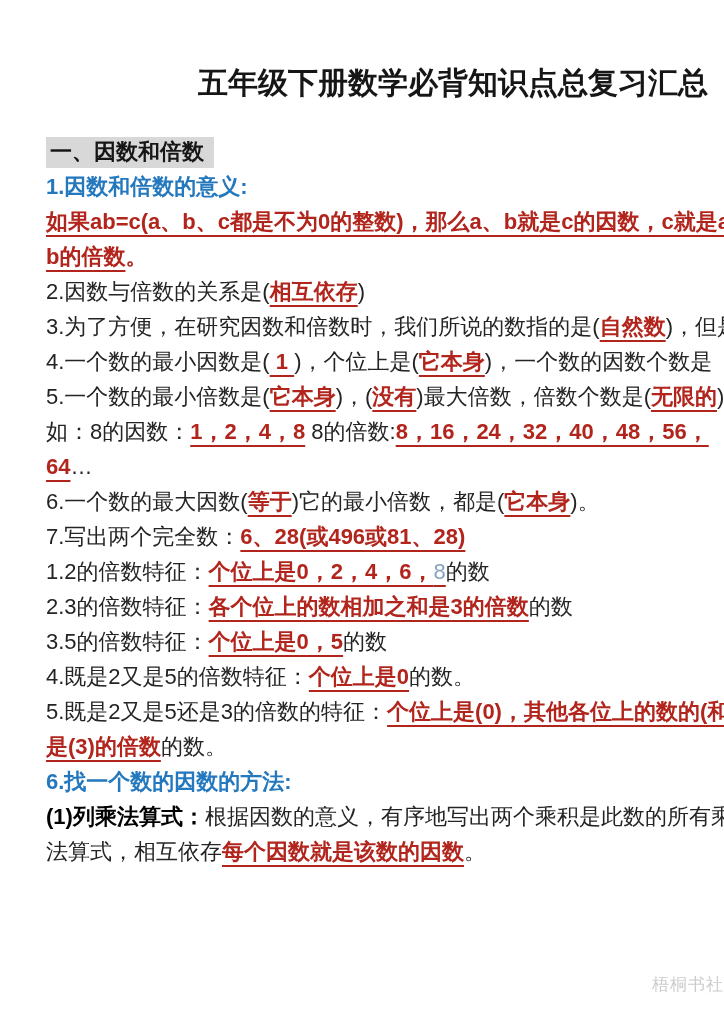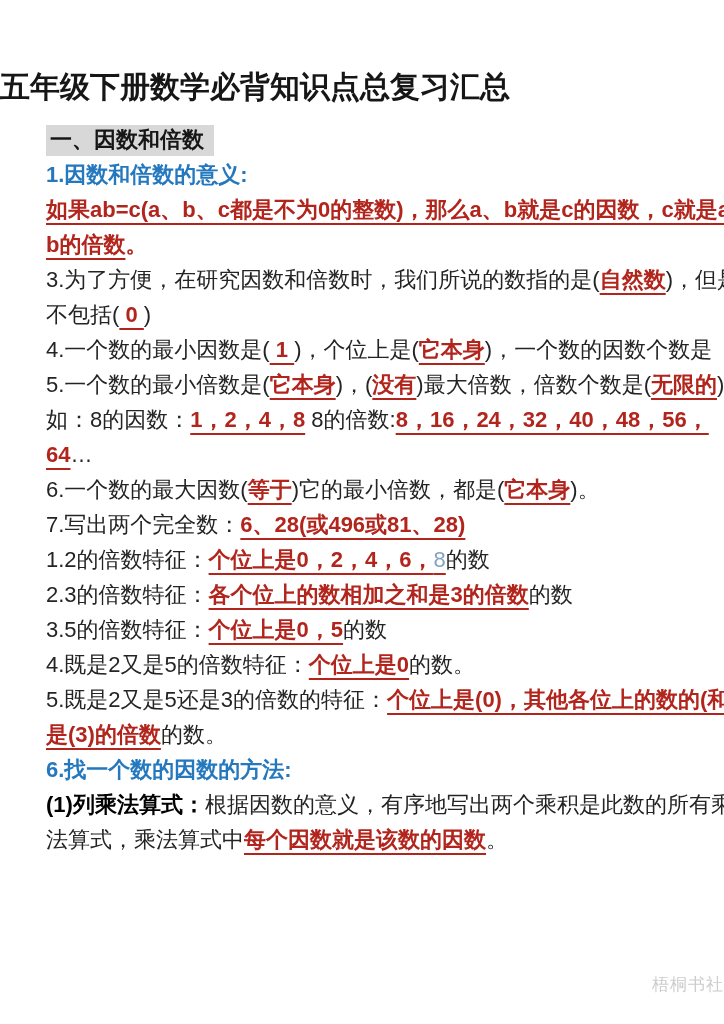--- a/index.html
+++ b/index.html
@@ -6,25 +6,25 @@
   .page {
     position: relative;
     width: 724px;
     height: 1024px;
     margin: 0 auto;
     background: #ffffff;
     overflow: hidden;
     font-family: "Liberation Sans", "DejaVu Sans", sans-serif;
   }
   .title {
-    margin: 0;
-    padding: 66px 0 0 0;
+    margin: 16px;
+    padding: 46px 0 0 0;
     height: 42px;
     line-height: 42px;
-    text-align: left;
+    text-align: right;
     font-size: 30px;
     font-weight: 700;
     color: #161616;
   }
   #content {
     padding: 14px 11px 0 46px;
   }
   .blk {
     height: 35px;
     line-height: 35px;
@@ -74,32 +74,32 @@
 </head>
 <body>
 
 <div class="page">
   <h1 class="title">五年级下册数学必背知识点总复习汇总</h1>
   <div id="content">
       <div class="blk"><span class="sec-hdr">一、因数和倍数</span></div>
       <div class="blk"><span class="s-bl">1.因数和倍数的意义:</span></div>
       <div class="blk"><span class="s-r">如果ab=c(a、b、c都是不为0的整数)，那么a、b就是c的因数，c就是a、</span></div>
       <div class="blk"><span class="s-r">b的倍数</span><span class="s-rp">。</span></div>
+      <div class="blk"><span class="s-k">2.因数与倍数的关系是(</span><span class="s-r">相互依存</span><span class="s-k">)</span></div>
       <div class="blk"><span class="s-k">3.为了方便，在研究因数和倍数时，我们所说的数指的是(</span><span class="s-r">自然数</span><span class="s-k">)，但是</span></div>
-      <div class="blk"><span class="s-k">不包括(</span><span class="s-r"> 0 </span><span class="s-k">)</span></div>
       <div class="blk"><span class="s-k">4.一个数的最小因数是(</span><span class="s-r"> 1 </span><span class="s-k">)，个位上是(</span><span class="s-r">它本身</span><span class="s-k">)，一个数的因数个数是</span></div>
       <div class="blk"><span class="s-k">5.一个数的最小倍数是(</span><span class="s-r">它本身</span><span class="s-k">)，(</span><span class="s-r">没有</span><span class="s-k">)最大倍数，倍数个数是(</span><span class="s-r">无限的</span><span class="s-k">)。</span></div>
       <div class="blk"><span class="s-k">如：8的因数：</span><span class="s-r">1，2，4，8</span><span class="s-k"> 8的倍数:</span><span class="s-r">8，16，24，32，40，48，56，</span></div>
       <div class="blk"><span class="s-r">64</span><span class="s-k">…</span></div>
       <div class="blk"><span class="s-k">6.一个数的最大因数(</span><span class="s-r">等于</span><span class="s-k">)它的最小倍数，都是(</span><span class="s-r">它本身</span><span class="s-k">)。</span></div>
       <div class="blk"><span class="s-k">7.写出两个完全数：</span><span class="s-r">6、28(或496或81、28)</span></div>
       <div class="blk"><span class="s-k">1.2的倍数特征：</span><span class="s-r">个位上是0，2，4，6，</span><span class="s-g8">8</span><span class="s-k">的数</span></div>
       <div class="blk"><span class="s-k">2.3的倍数特征：</span><span class="s-r">各个位上的数相加之和是3的倍数</span><span class="s-k">的数</span></div>
       <div class="blk"><span class="s-k">3.5的倍数特征：</span><span class="s-r">个位上是0，5</span><span class="s-k">的数</span></div>
       <div class="blk"><span class="s-k">4.既是2又是5的倍数特征：</span><span class="s-r">个位上是0</span><span class="s-k">的数。</span></div>
       <div class="blk"><span class="s-k">5.既是2又是5还是3的倍数的特征：</span><span class="s-r">个位上是(0)，其他各位上的数的(和)</span></div>
       <div class="blk"><span class="s-r">是(3)的倍数</span><span class="s-k">的数。</span></div>
       <div class="blk"><span class="s-bl">6.找一个数的因数的方法:</span></div>
       <div class="blk"><span class="s-bb">(1)列乘法算式：</span><span class="s-k">根据因数的意义，有序地写出两个乘积是此数的所有乘</span></div>
-      <div class="blk"><span class="s-k">法算式，乘法算式中</span><span class="s-r">每个因数就是该数的因数</span><span class="s-k">。</span></div>
+      <div class="blk"><span class="s-k">法算式，相互依存</span><span class="s-r">每个因数就是该数的因数</span><span class="s-k">。</span></div>
     </div>
   <div class="footer">梧桐书社</div>
 </div>
 
 </body></html>

